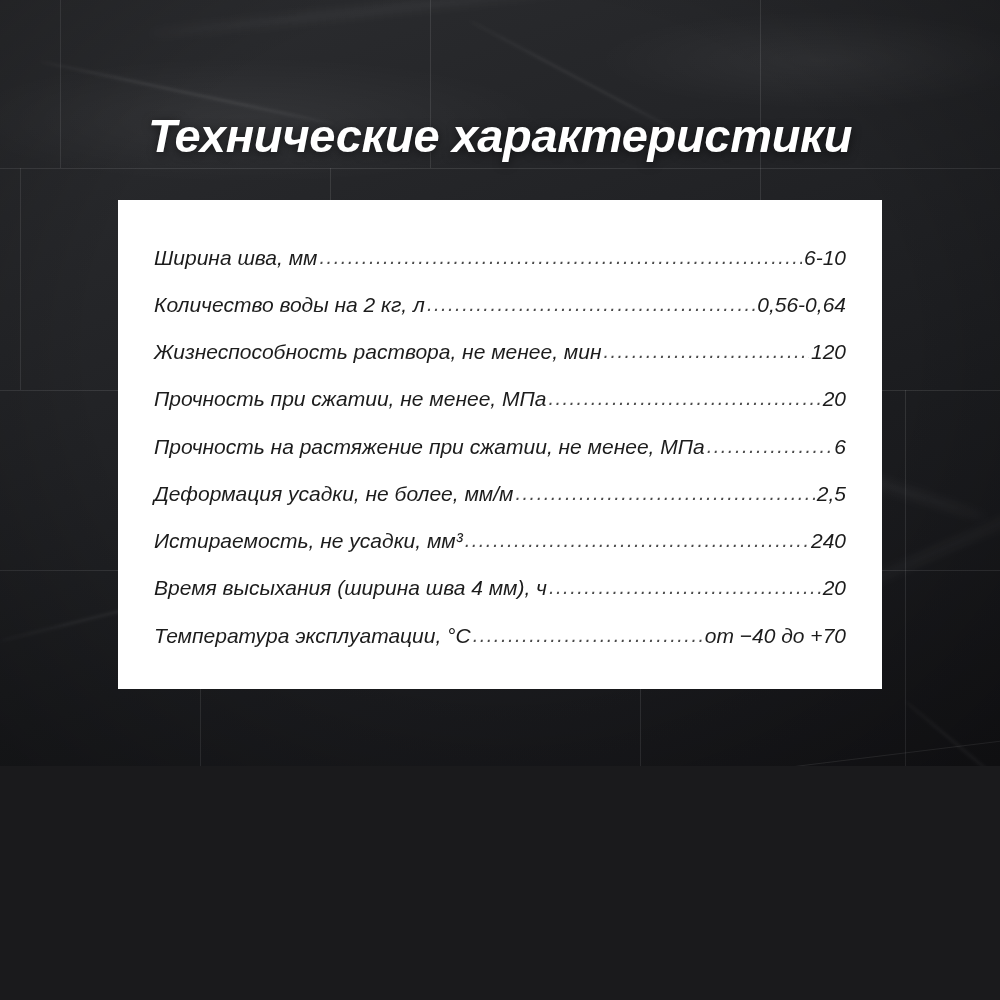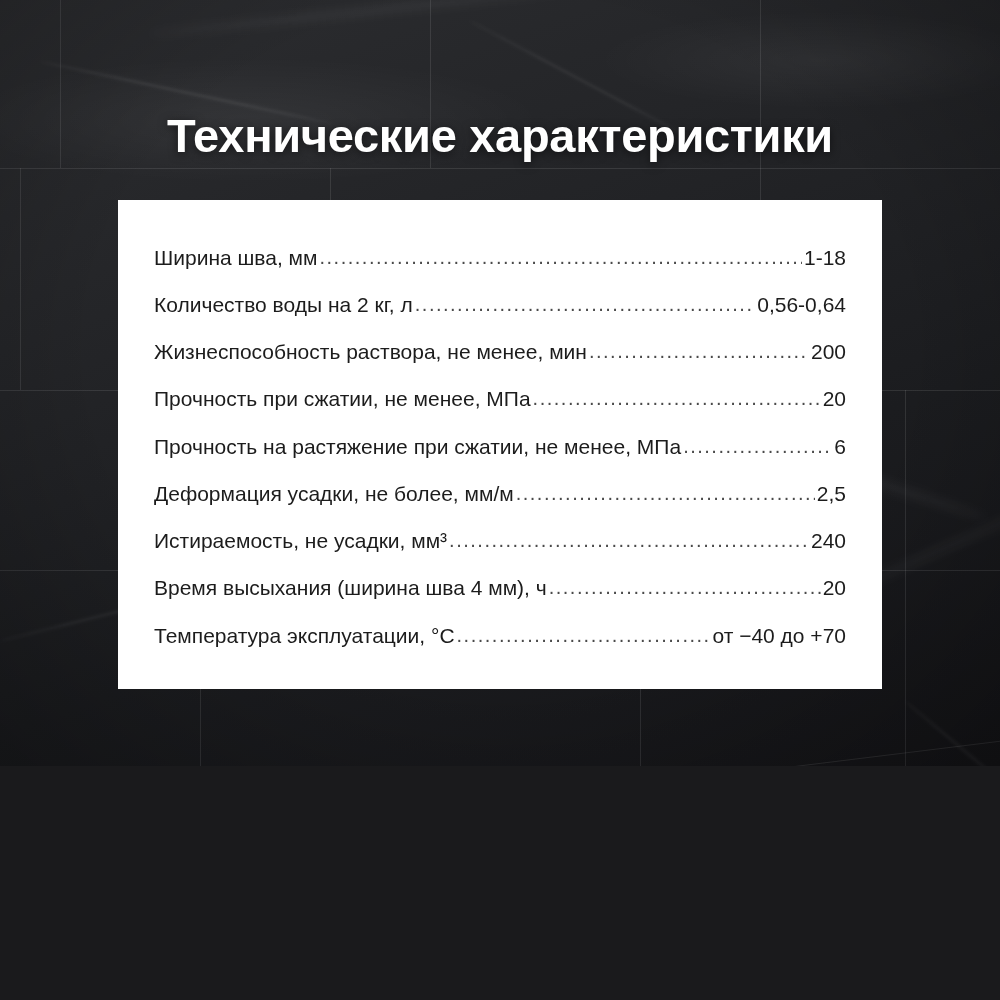--- a/index.html
+++ b/index.html
@@ -19,20 +19,21 @@
     width: 1000px;
     height: 766px;
     overflow: hidden;
     background:
       
       radial-gradient(ellipse 420px 90px at 250px 120px, rgba(255,255,255,0.055), rgba(255,255,255,0) 70%),
       radial-gradient(ellipse 320px 70px at 820px 60px, rgba(255,255,255,0.05), rgba(255,255,255,0) 70%),
       radial-gradient(ellipse 500px 120px at 620px 880px, rgba(255,255,255,0.05), rgba(255,255,255,0) 70%),
       radial-gradient(ellipse 380px 90px at 120px 930px, rgba(255,255,255,0.045), rgba(255,255,255,0) 70%),
       linear-gradient(160deg, #2c2d30 0%, #232427 35%, #1b1c1f 65%, #141417 100%);
+    font-style: italic;
   }
 
   
   .tile-lines {
     position: absolute;
     inset: 0;
     pointer-events: none;
   }
   .grout-h, .grout-v {
     position: absolute;
@@ -160,33 +161,33 @@
 
   <div class="vignette"></div>
 
   <div class="title">Технические характеристики</div>
 
   <div class="spec-card">
 
     <div class="spec-row">
       <span class="spec-label">Ширина шва, мм</span>
       <span class="spec-dots">......................................................................................................</span>
-      <span class="spec-value">1-18</span>
+      <span class="spec-value">6-10</span>
     </div>
 
     <div class="spec-row">
       <span class="spec-label">Количество воды на 2 кг, л</span>
       <span class="spec-dots">......................................................................................................</span>
       <span class="spec-value">0,56-0,64</span>
     </div>
 
     <div class="spec-row">
       <span class="spec-label">Жизнеспособность раствора, не менее, мин</span>
       <span class="spec-dots">......................................................................................................</span>
-      <span class="spec-value">200</span>
+      <span class="spec-value">120</span>
     </div>
 
     <div class="spec-row">
       <span class="spec-label">Прочность при сжатии, не менее, МПа</span>
       <span class="spec-dots">......................................................................................................</span>
       <span class="spec-value">20</span>
     </div>
 
     <div class="spec-row">
       <span class="spec-label">Прочность на растяжение при сжатии, не менее, МПа</span>

